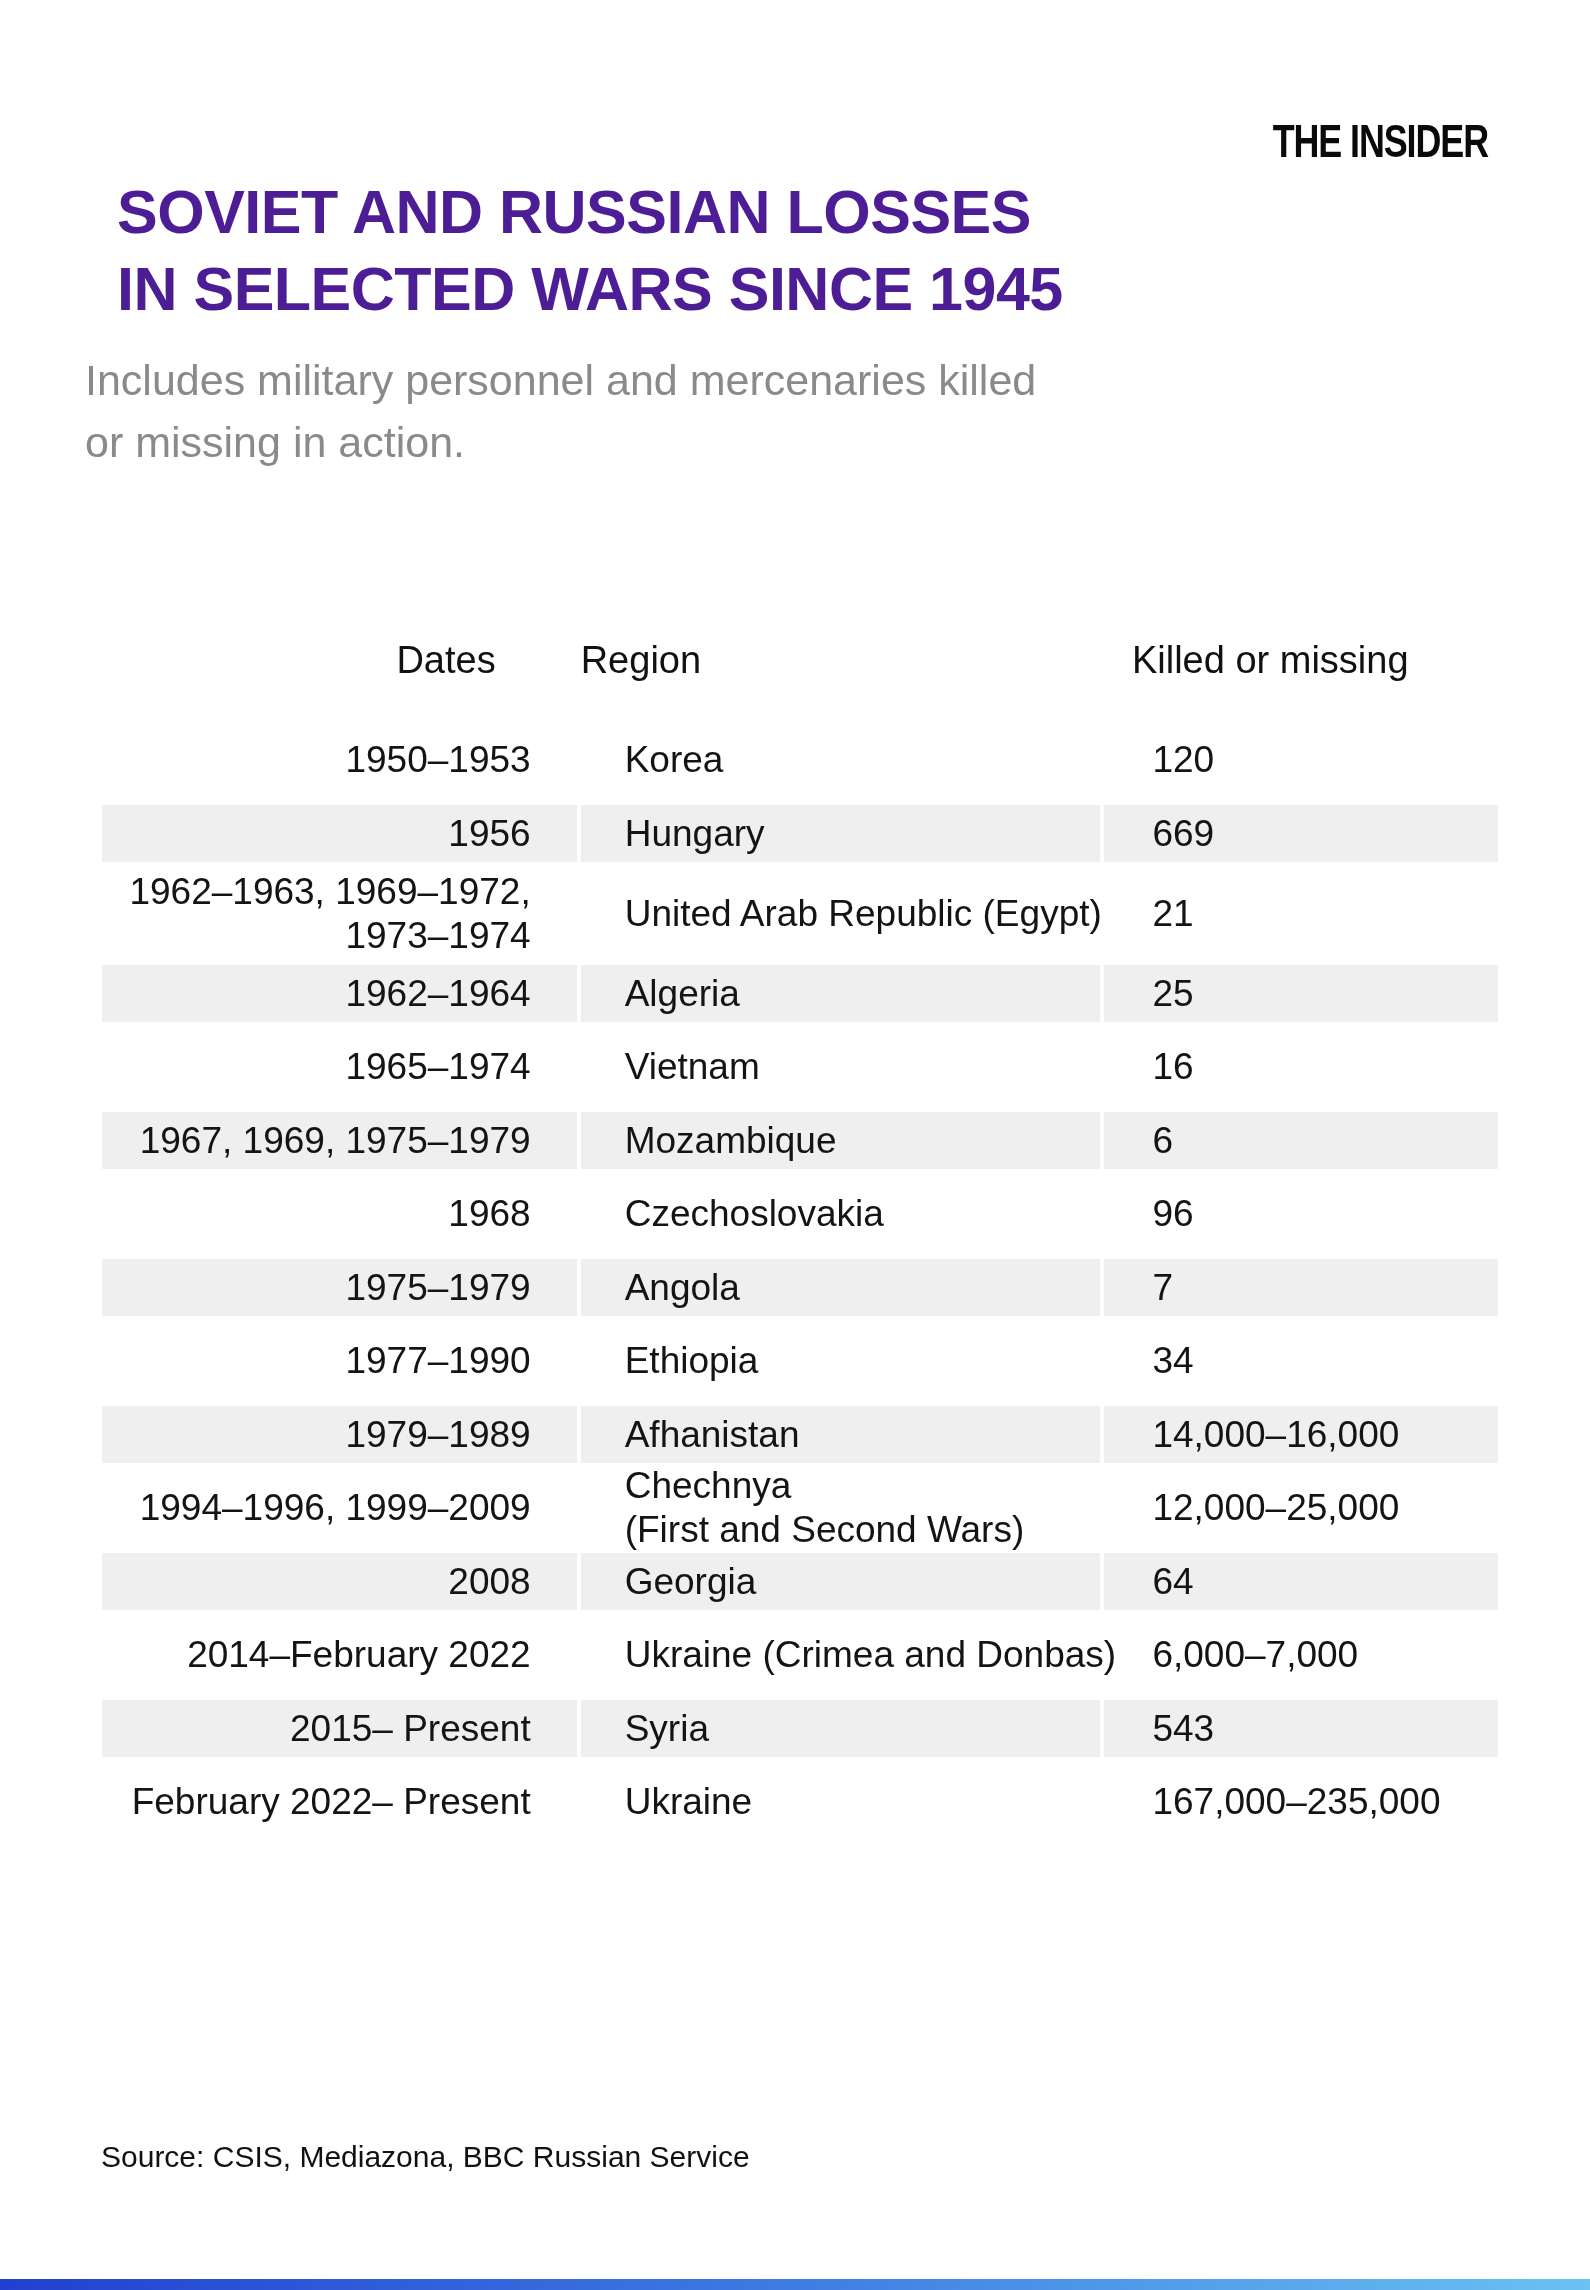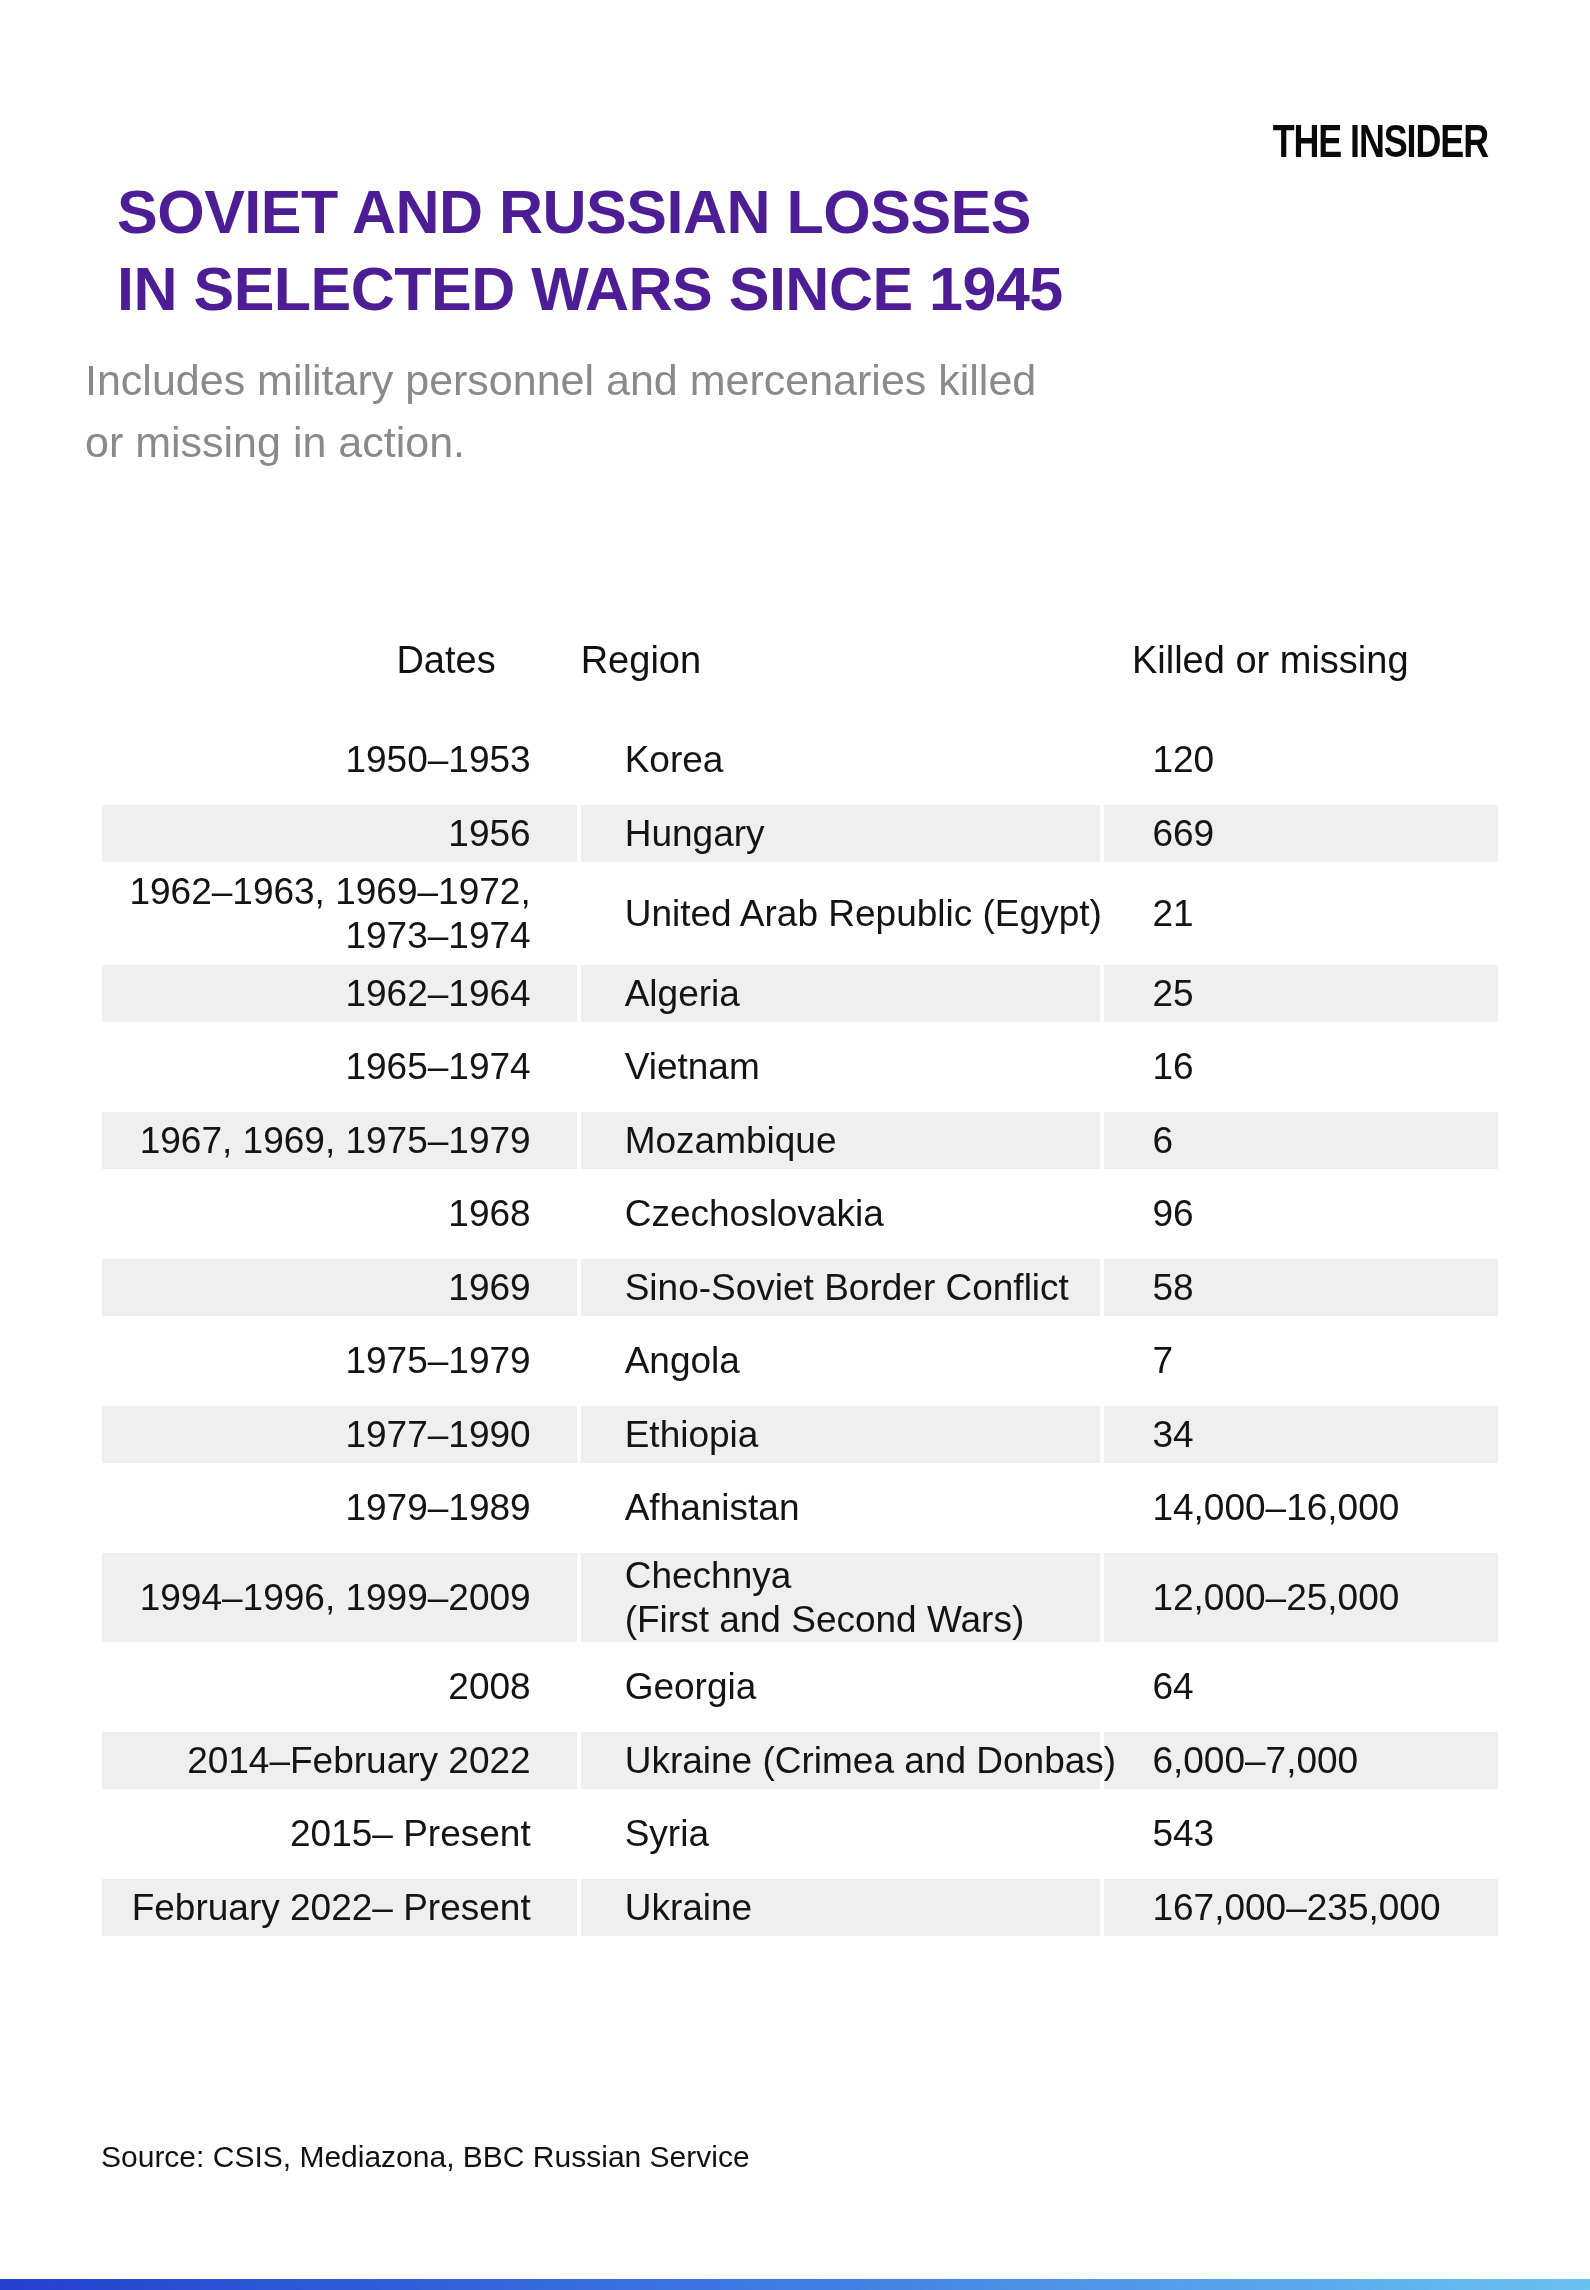--- a/index.html
+++ b/index.html
@@ -126,25 +126,20 @@
           <td class="c-dates">1967, 1969, 1975–1979</td>
           <td class="c-region">Mozambique</td>
           <td class="c-value">6</td>
         </tr>
         <tr>
           <td class="c-dates">1968</td>
           <td class="c-region">Czechoslovakia</td>
           <td class="c-value">96</td>
         </tr>
         <tr>
-          <td class="c-dates">1969</td>
-          <td class="c-region">Sino-Soviet Border Conflict</td>
-          <td class="c-value">58</td>
-        </tr>
-        <tr>
           <td class="c-dates">1975–1979</td>
           <td class="c-region">Angola</td>
           <td class="c-value">7</td>
         </tr>
         <tr>
           <td class="c-dates">1977–1990</td>
           <td class="c-region">Ethiopia</td>
           <td class="c-value">34</td>
         </tr>
         <tr>

